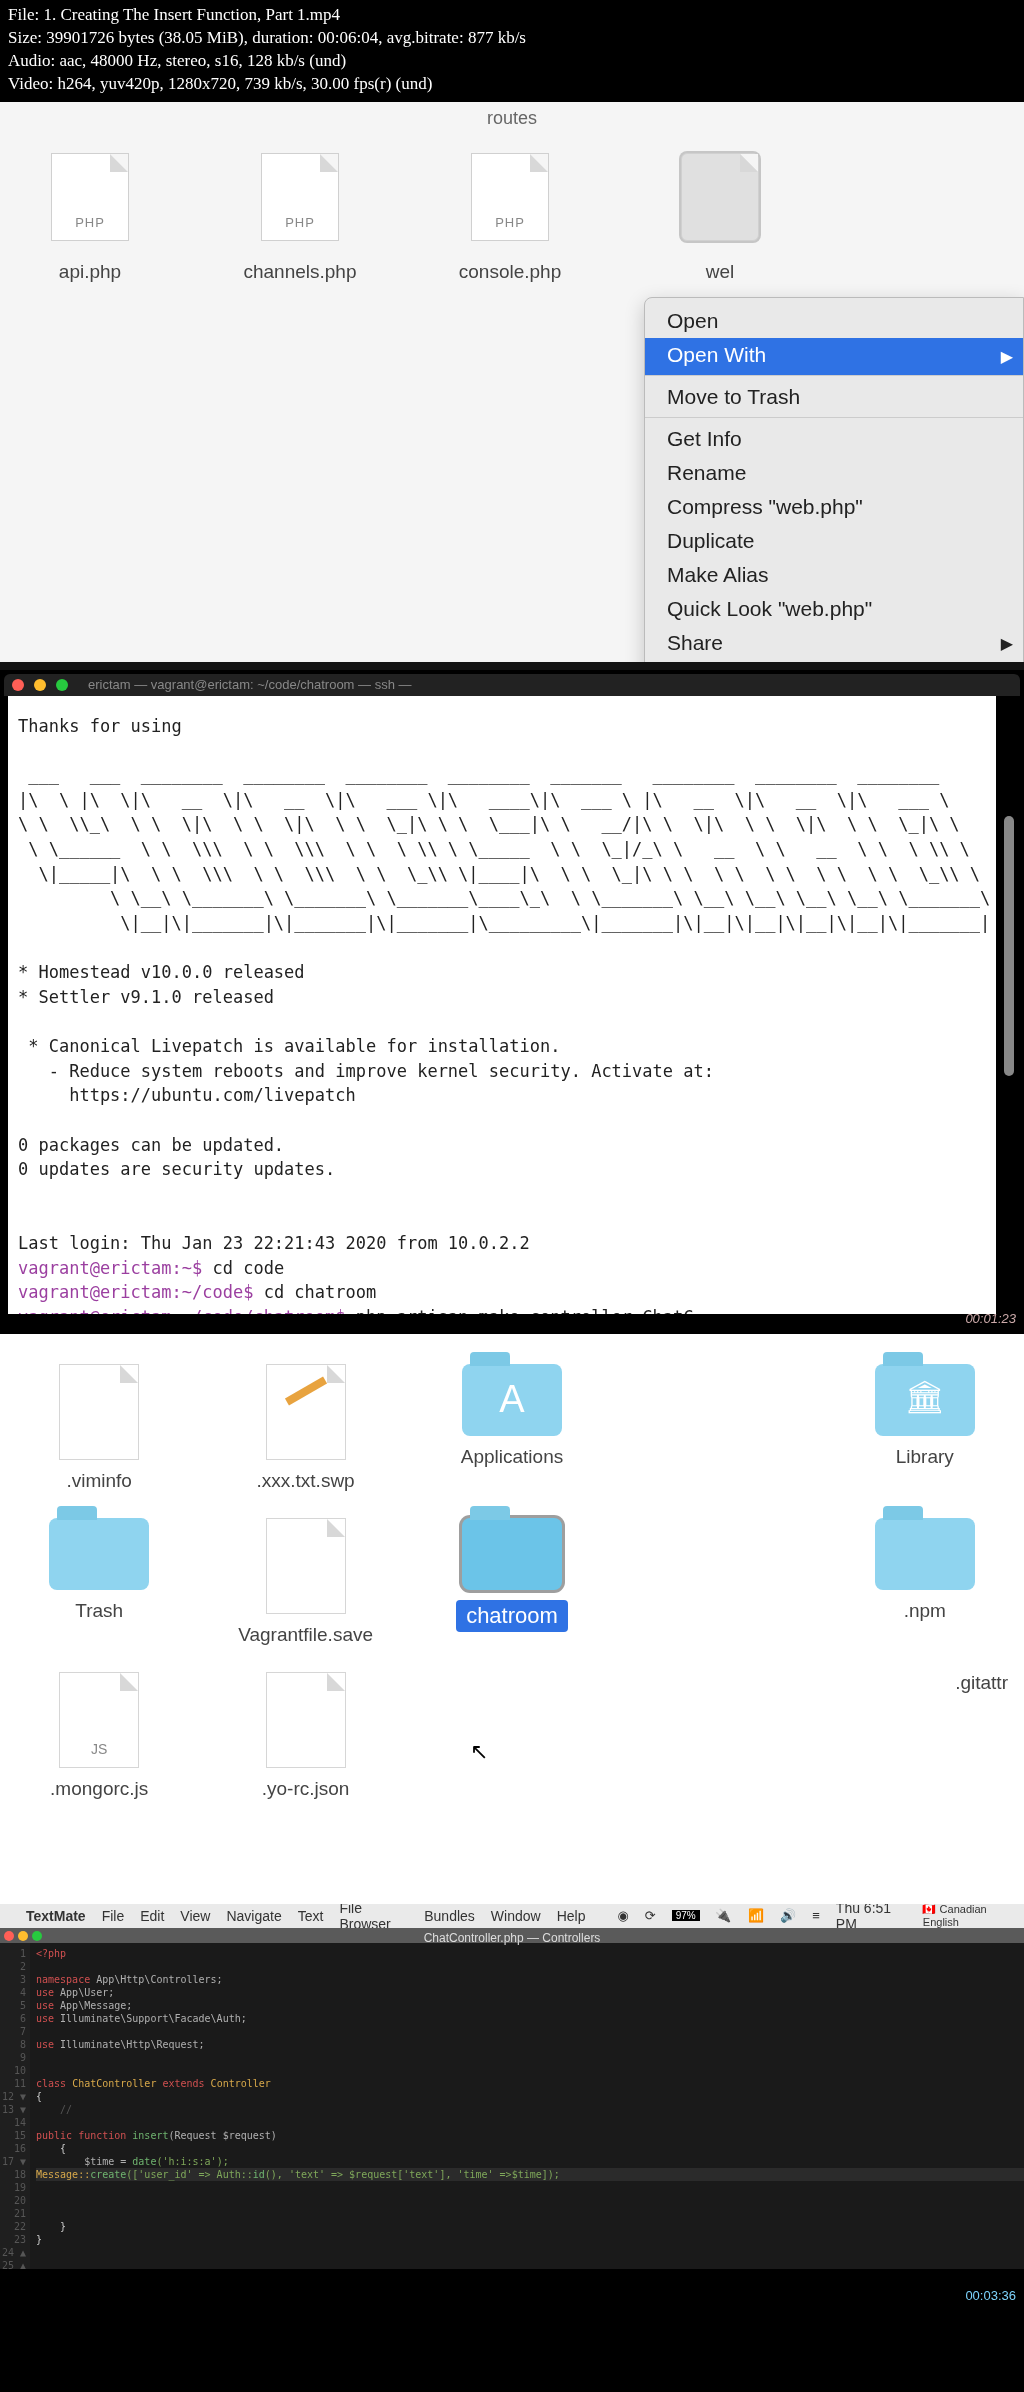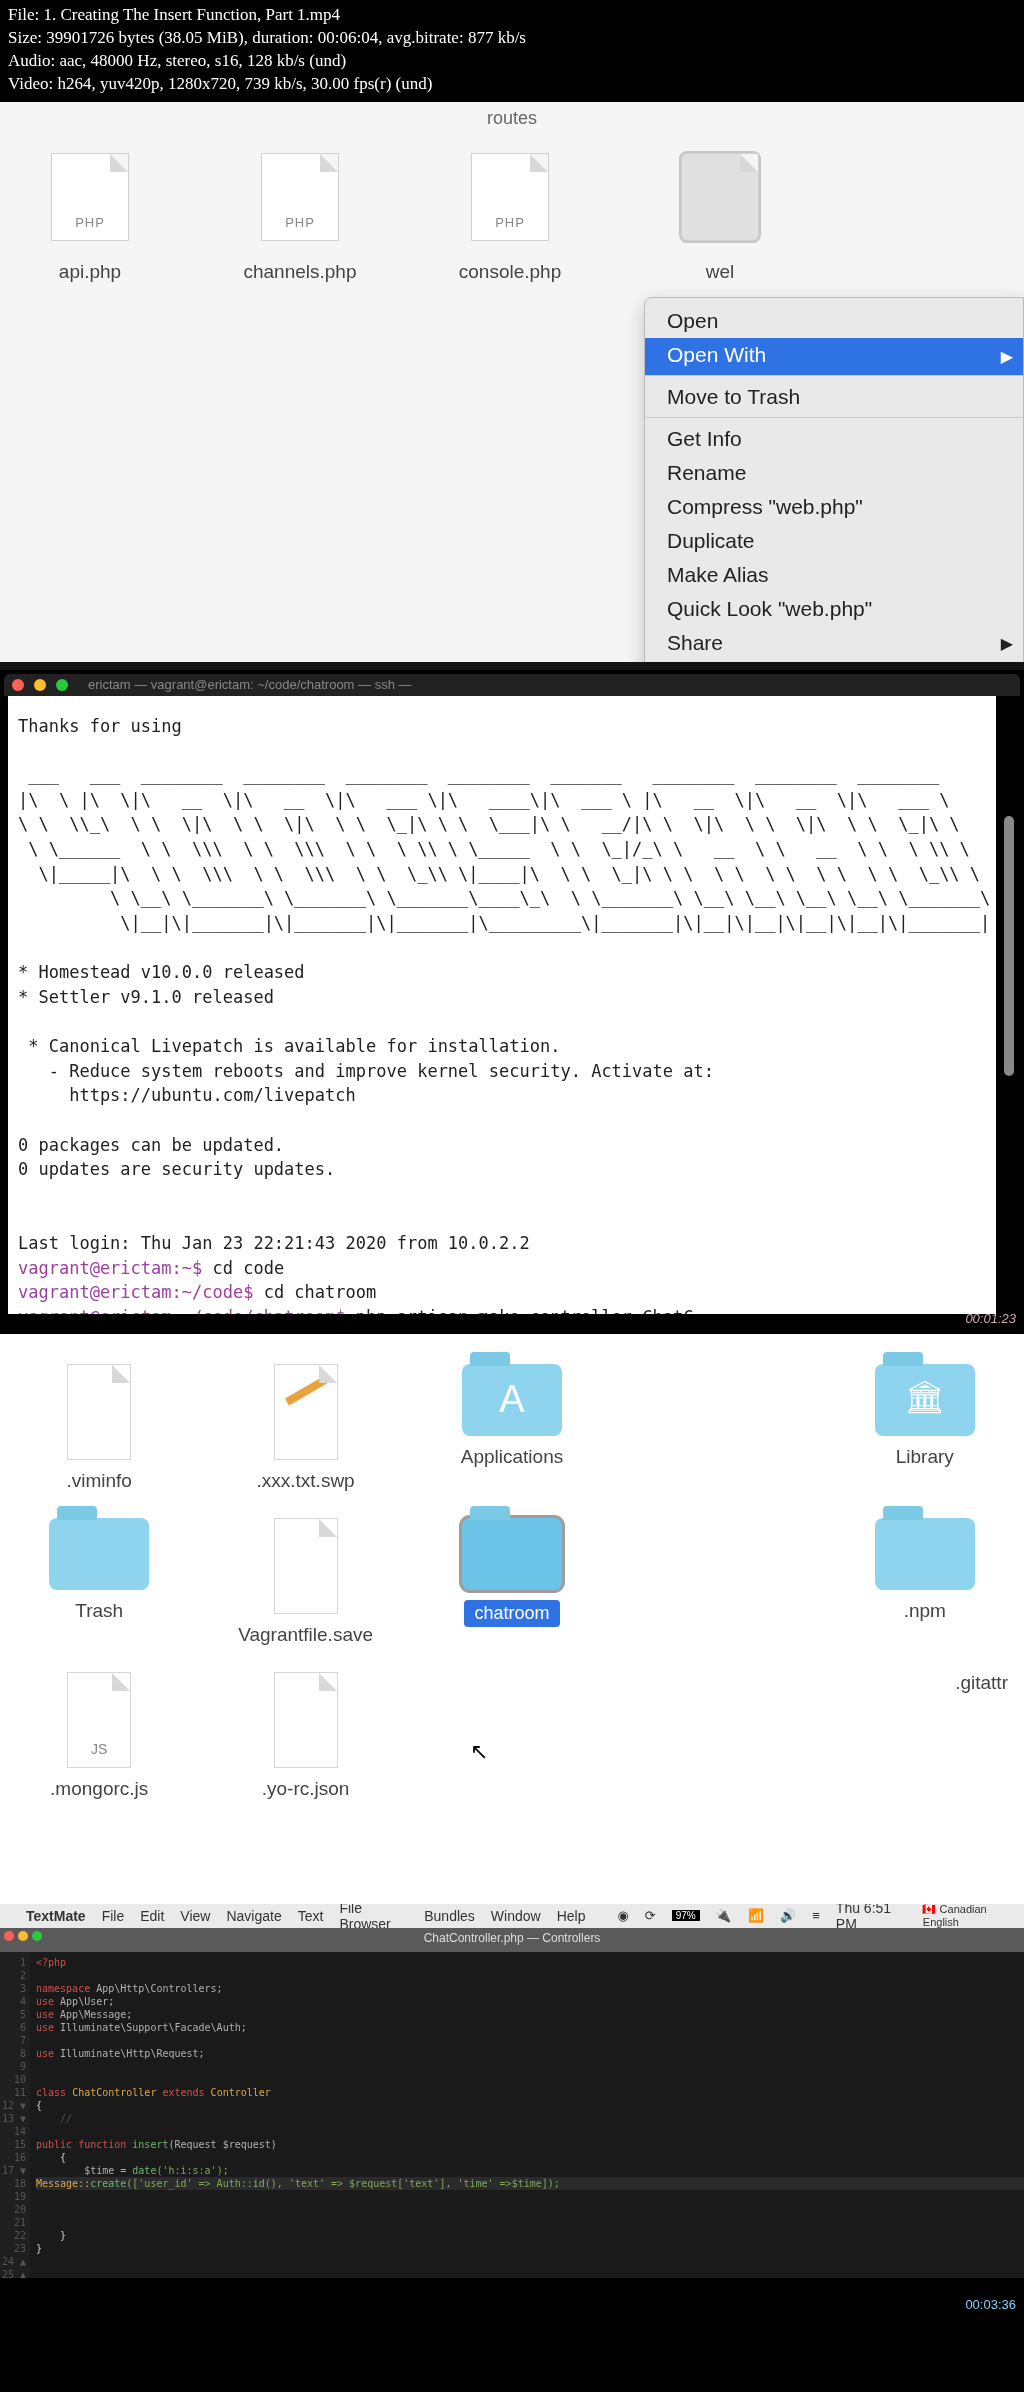--- a/index.html
+++ b/index.html
@@ -31,34 +31,34 @@
 .term-purple { color: #9b3fa0; }
 .ts-right { position: absolute; right: 4px; bottom: 4px; color: #caa; font-size: 13px; font-style: italic; }
 .finder-home { background: #fff; height: 570px; position: relative; padding-top: 30px; }
 .home-grid { display: grid; grid-template-columns: repeat(5, 1fr); column-gap: 40px; row-gap: 26px; padding: 0 16px; }
 .home-item { text-align: center; }
 .folder-blue { width: 100px; height: 72px; background: #8fd4ef; border-radius: 8px; margin: 0 auto 10px; position: relative; }
 .folder-blue::before { content: ""; position: absolute; top: -12px; left: 8px; width: 40px; height: 14px; background: #7cc9e6; border-radius: 4px 4px 0 0; }
 .folder-sel { box-shadow: 0 0 0 3px #9e9e9e; background: #6bc4e8; }
 .app-glyph { position: absolute; top: 14px; left: 50%; transform: translateX(-50%); color: #fff; font-size: 38px; }
 .lib-glyph { position: absolute; top: 14px; left: 50%; transform: translateX(-50%); color: #fff; font-size: 32px; }
-.file-white { width: 64px; height: 96px; background: #fff; border: 1px solid #d6d6d6; margin: 0 auto 10px; position: relative; }
+.file-white { width: 80px; height: 96px; background: #fff; border: 1px solid #d6d6d6; margin: 0 auto 10px; position: relative; }
 .file-white::before { content: ""; position: absolute; top: 0; right: 0; border-style: solid; border-width: 0 18px 18px 0; border-color: transparent #fff transparent transparent; }
 .file-white::after { content: ""; position: absolute; top: 0; right: 0; border-style: solid; border-width: 18px 0 0 18px; border-color: transparent transparent transparent #d8d8d8; }
 .swp-pencil { position: absolute; top: 22px; left: 50%; transform: translateX(-50%) rotate(-30deg); width: 44px; height: 8px; background: #e8a33f; }
 .js-badge { position: absolute; bottom: 10px; left: 50%; transform: translateX(-50%); font-size: 14px; color: #888; }
 .item-label { font-size: 19px; color: #444; }
-.item-label-sel { background: #2f72e4; color: #fff; padding: 3px 10px; border-radius: 4px; display: inline-block; font-size: 18px; }
+.item-label-sel { background: #2f72e4; color: #fff; padding: 3px 10px; border-radius: 4px; display: inline-block; font-size: 22px; }
 .cursor-arrow { position: absolute; left: 470px; top: 405px; font-size: 22px; color: #000; }
 .textmate { background: #1a1a1a; }
 .mac-menubar { background: #eaeaea; height: 24px; display: flex; align-items: center; font-size: 14px; padding: 0 10px; gap: 16px; color: #333; }
 .mac-menubar .apple { font-size: 16px; }
 .mac-menubar .spacer { flex: 1; }
 .mac-menubar .ico { font-size: 13px; }
-.tm-titlebar { background: #5a5a5a; height: 24px; text-align: center; color: #ddd; font-size: 12px; line-height: 20px; position: relative; }
+.tm-titlebar { background: #5a5a5a; height: 15px; text-align: center; color: #ddd; font-size: 12px; line-height: 20px; position: relative; }
 .tm-tl { position: absolute; left: 4px; top: 3px; display: flex; gap: 4px; }
 .tm-tl div { width: 10px; height: 10px; border-radius: 50%; }
 .tm-code { display: flex; height: 326px; }
 .gutter { width: 30px; background: #1f1f1f; color: #565656; font-size: 10px; text-align: right; padding: 4px 4px 0 0; line-height: 13px; font-family: Menlo, monospace; }
 .gutter div { height: 13px; }
 .code { flex: 1; font-family: Menlo, monospace; font-size: 10px; line-height: 13px; padding: 4px 0 0 6px; white-space: pre; position: relative; }
 .code .kw { color: #d05050; }
 .code .cls { color: #d7a84a; }
 .code .fn { color: #6fb36f; }
 .code .str { color: #7fa85a; }

